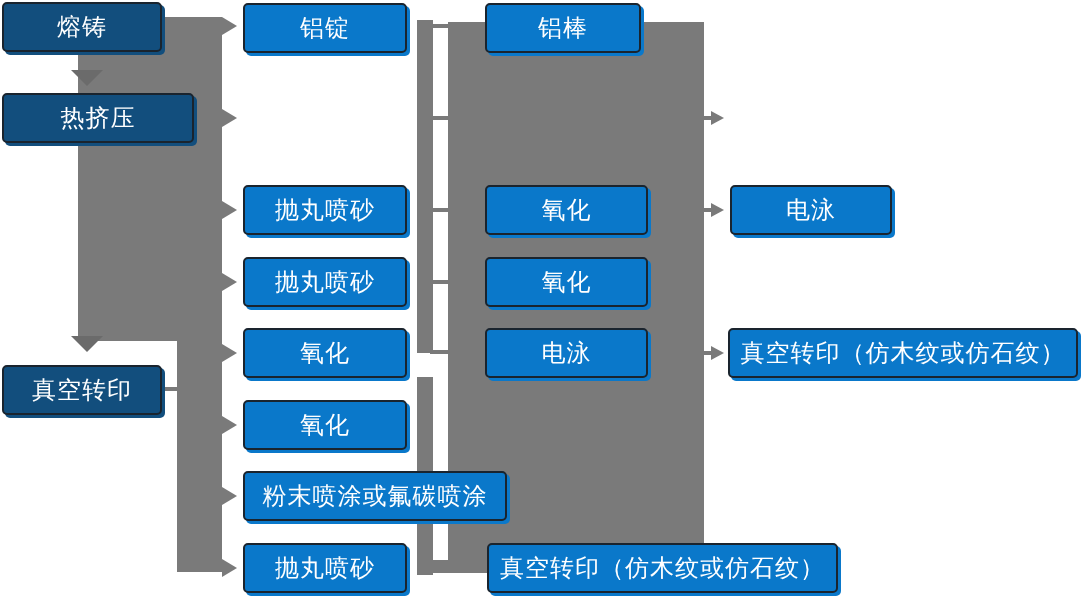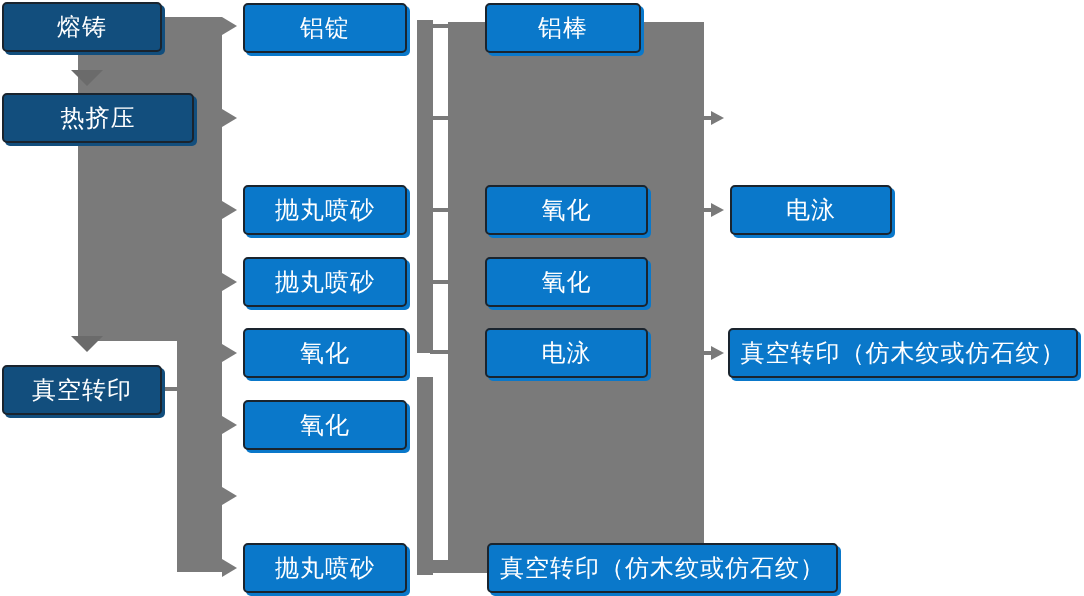--- a/index.html
+++ b/index.html
@@ -83,20 +83,21 @@
 
   <div class="box dark" style="left:2px;top:2px;width:160px;">熔铸</div>
   <div class="box dark" style="left:2px;top:93px;width:192px;">热挤压</div>
   <div class="box dark" style="left:2px;top:365px;width:160px;">真空转印</div>
 
   <div class="box blue" style="left:243px;top:3px;width:164px;">铝锭</div>
   <div class="box blue" style="left:243px;top:185px;width:164px;">抛丸喷砂</div>
   <div class="box blue" style="left:243px;top:257px;width:164px;">抛丸喷砂</div>
   <div class="box blue" style="left:243px;top:328px;width:164px;">氧化</div>
   <div class="box blue" style="left:243px;top:400px;width:164px;">氧化</div>
+  <div class="box blue" style="left:243px;top:471px;width:264px;">粉末喷涂或氟碳喷涂</div>
   <div class="box blue" style="left:243px;top:543px;width:164px;">抛丸喷砂</div>
 
   <div class="box blue" style="left:485px;top:3px;width:156px;">铝棒</div>
   <div class="box blue" style="left:485px;top:185px;width:163px;">氧化</div>
   <div class="box blue" style="left:485px;top:257px;width:163px;">氧化</div>
   <div class="box blue" style="left:485px;top:328px;width:163px;">电泳</div>
   <div class="box blue" style="left:487px;top:543px;width:351px;">真空转印（仿木纹或仿石纹）</div>
 
   <div class="box blue" style="left:730px;top:185px;width:162px;">电泳</div>
   <div class="box blue" style="left:728px;top:328px;width:350px;">真空转印（仿木纹或仿石纹）</div>

